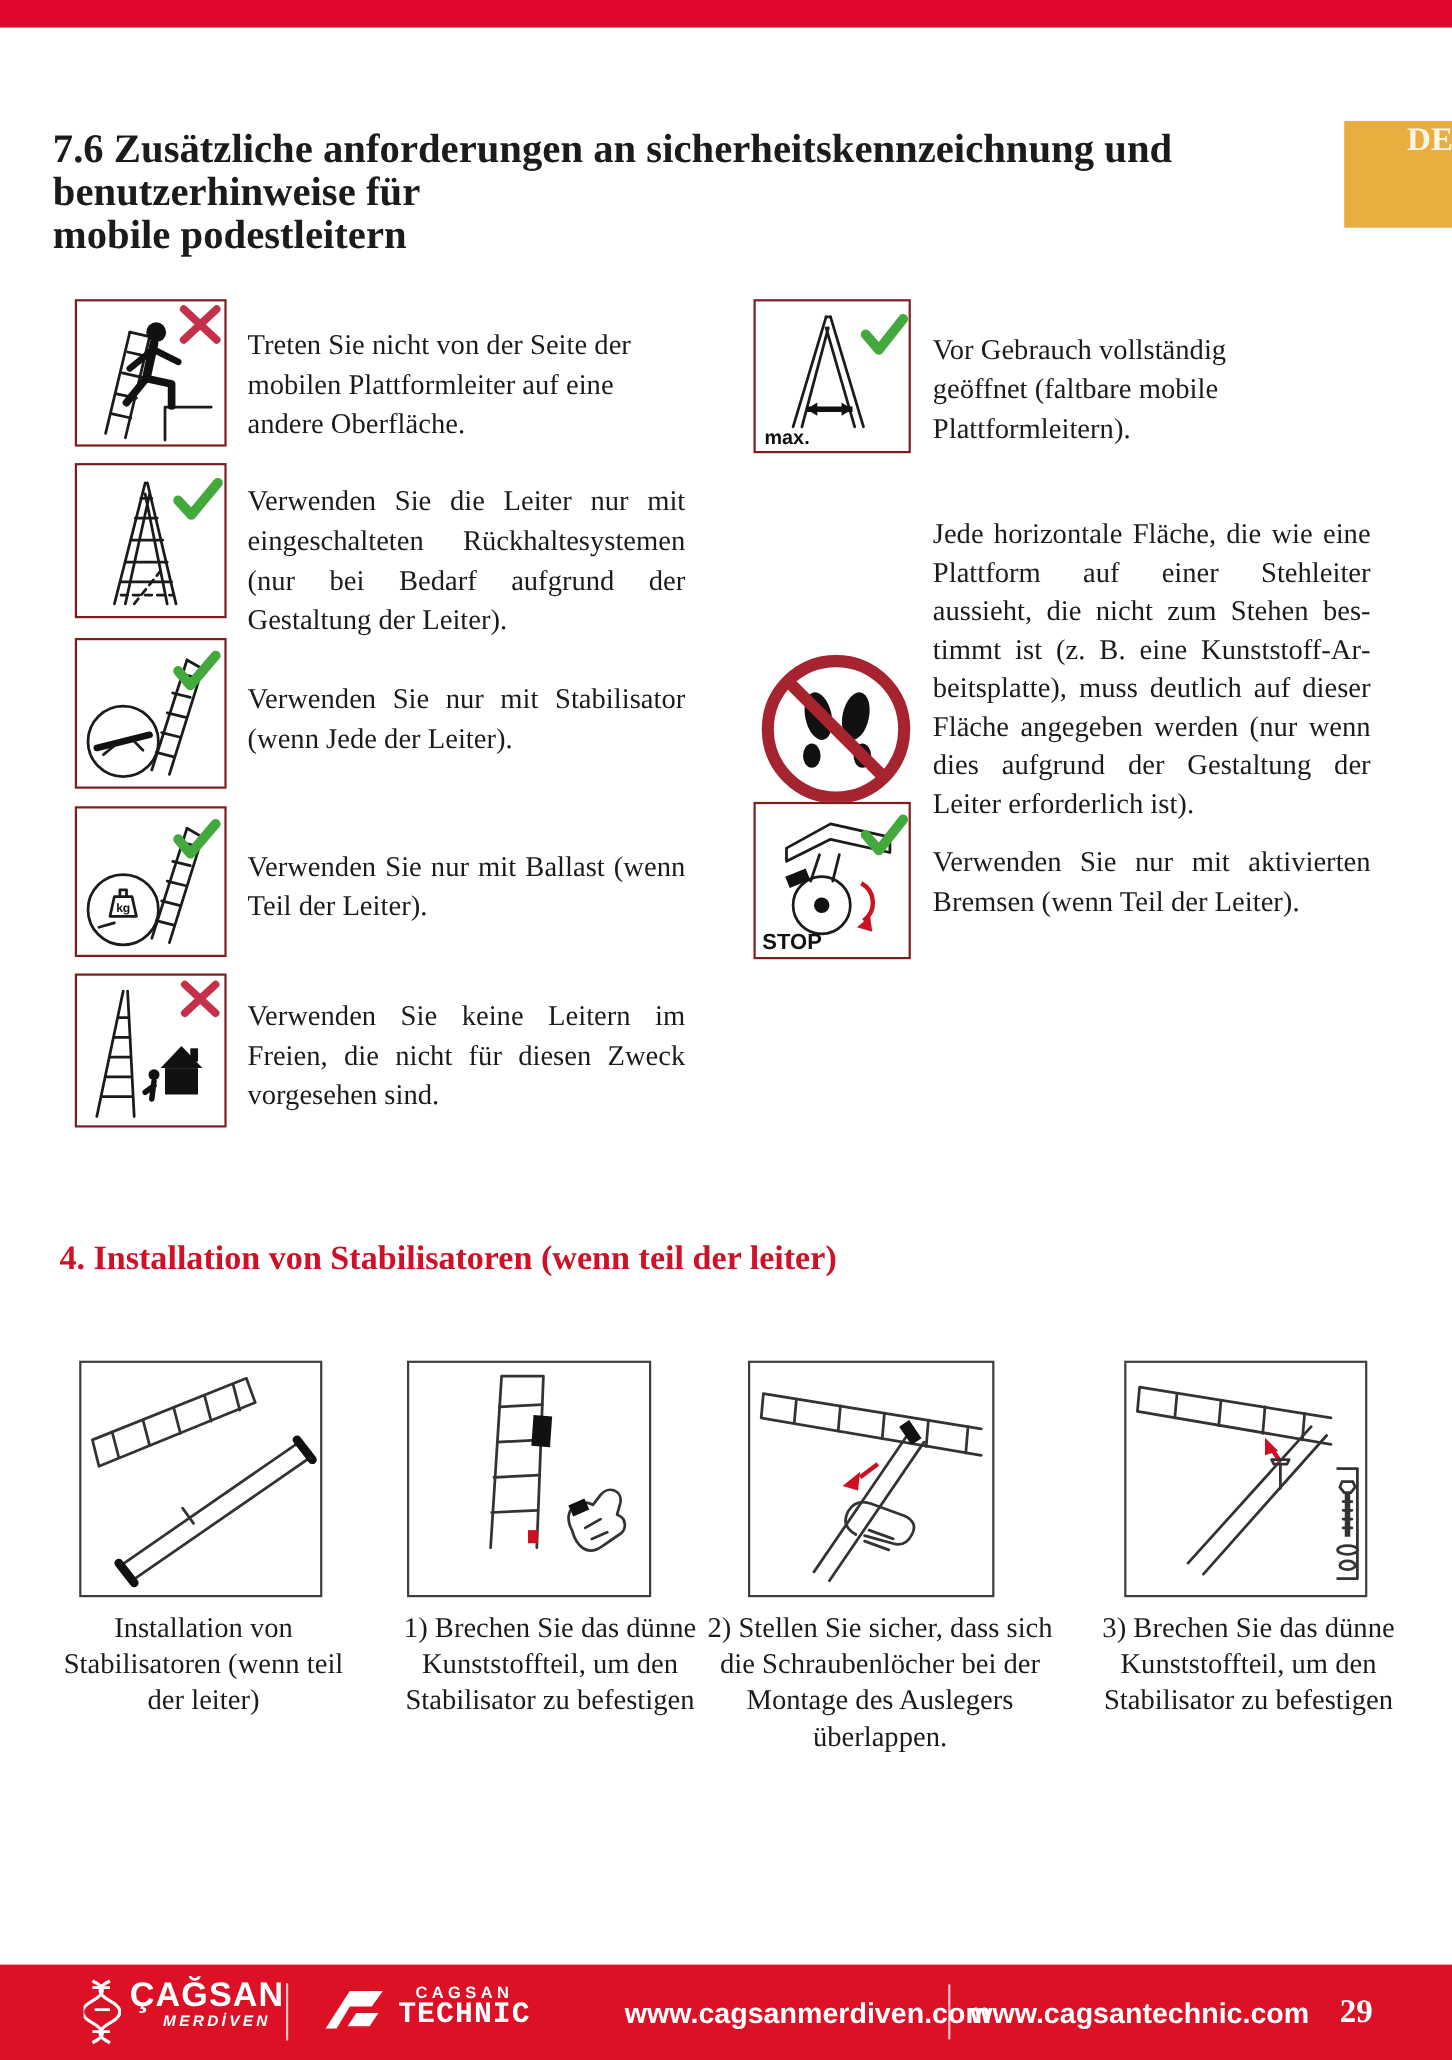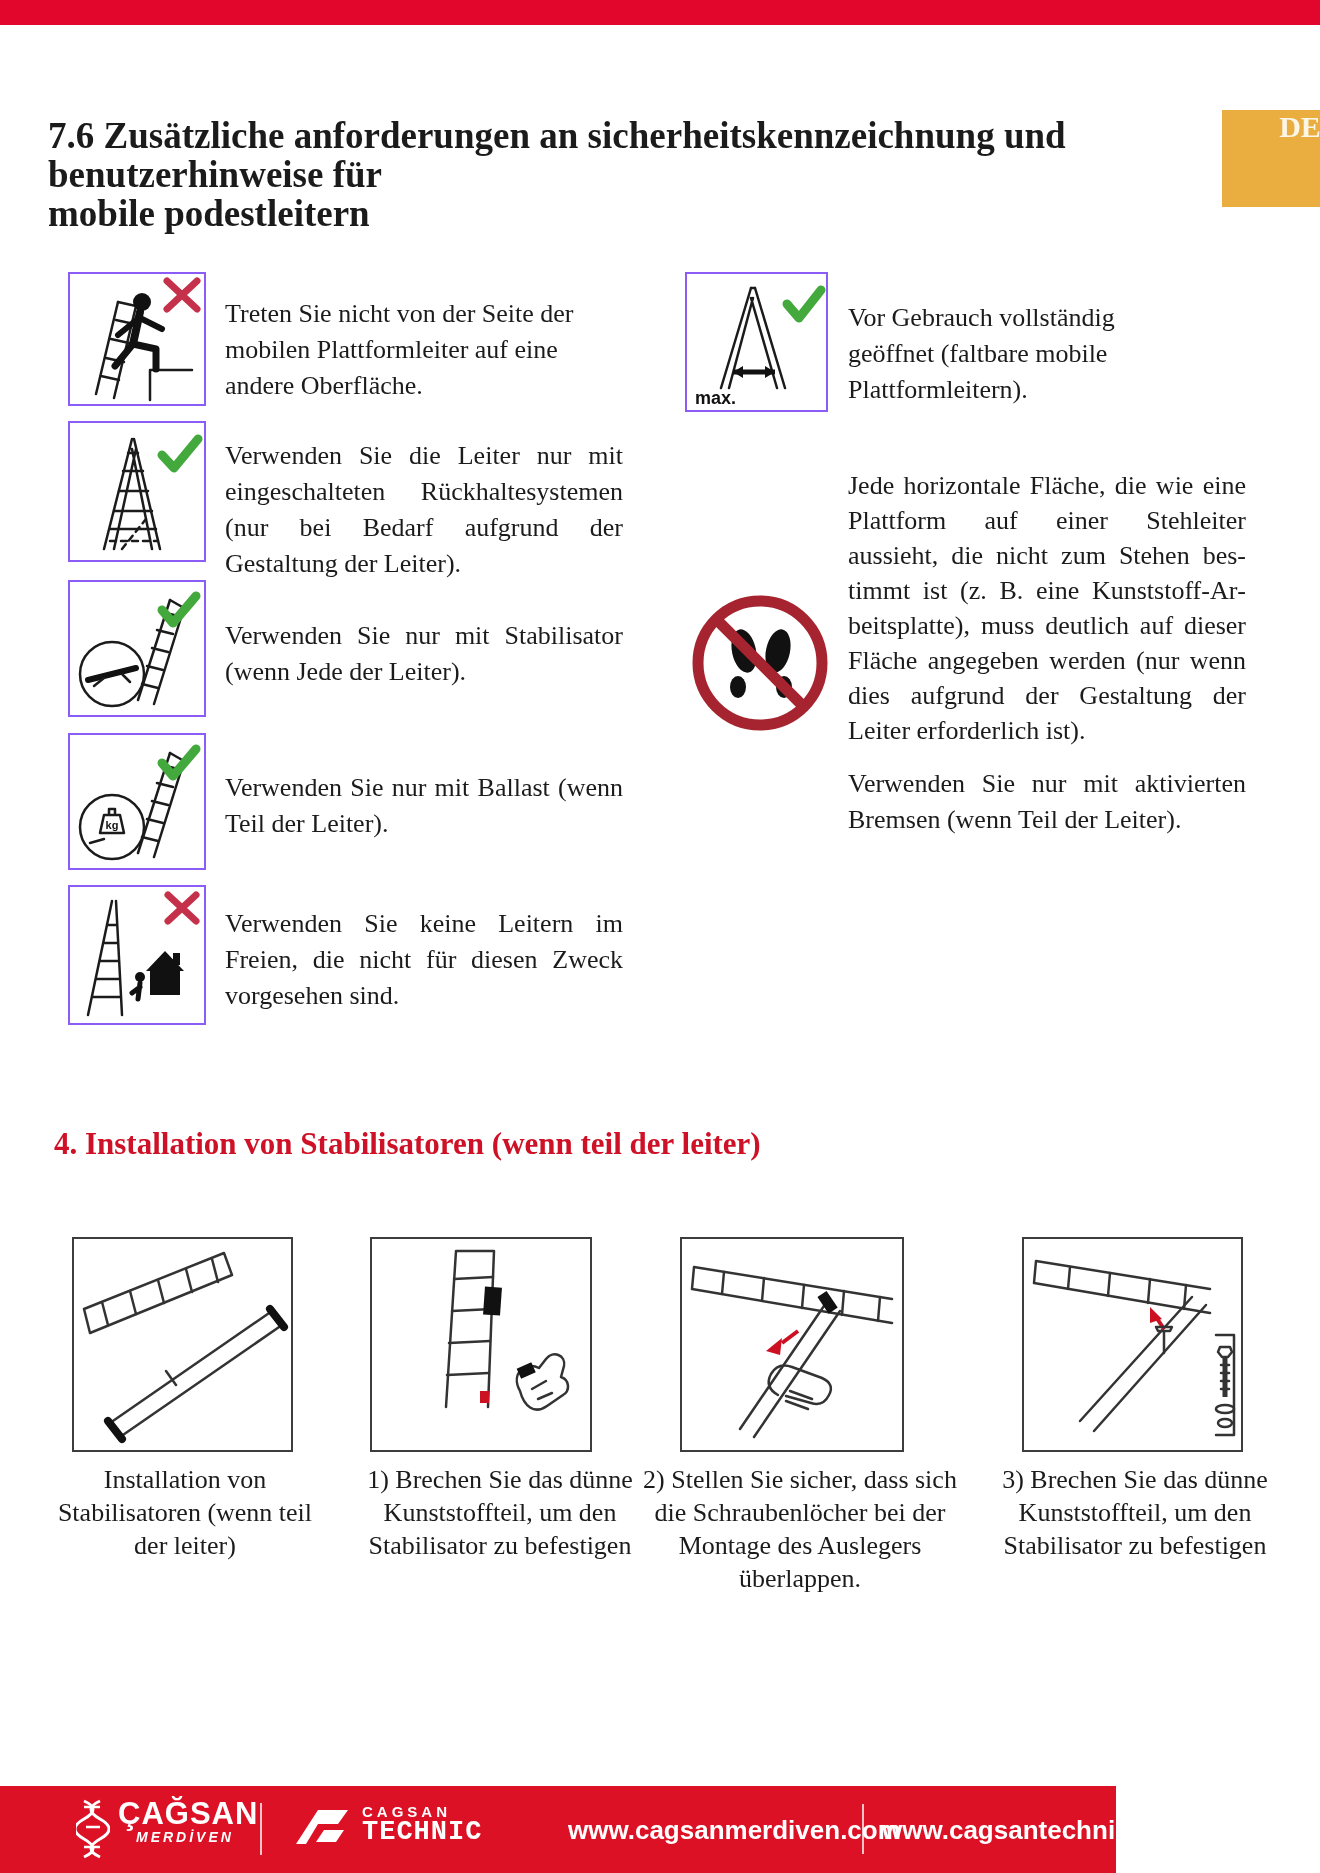--- a/index.html
+++ b/index.html
@@ -4,29 +4,29 @@
 <style>
   html,body{margin:0;padding:0;background:#888;}
   .page{position:relative;width:1320px;height:1873px;background:#fff;
         font-family:"Liberation Serif",serif;color:#1b1b1b;overflow:hidden;margin:0 auto;}
   .topbar{position:absolute;left:0;top:0;width:1320px;height:25px;background:var(--top-bar,#E2062C);}
   .lang-tab{position:absolute;left:1222px;top:110px;width:84px;height:97px;background:var(--tab-bg,#EAAD40);
             display:flex;align-items:flex-start;justify-content:center;
             font-weight:bold;font-size:30px;color:#FCF6E4;padding-left:36px;}
   .h76{position:absolute;left:48px;top:116px;width:1180px;font-weight:bold;font-size:37px;line-height:39px;}
   .h8{position:absolute;left:54px;top:1126px;font-weight:bold;font-size:31px;color:var(--accent-red,#CE1126);}
-  .iconbox{position:absolute;border:2px solid #8b5cf6;background:#fff;box-sizing:border-box;}
+  .iconbox{position:absolute;border:2px solid #7f1d1d;background:#fff;box-sizing:border-box;}
   .sign{position:absolute;}
   .para{position:absolute;font-size:26px;line-height:36px;text-align:justify;hyphens:manual;}
   .para.nj{text-align:left;}
   .rt{line-height:35px;}
   .caption{position:absolute;top:1463px;font-size:26px;line-height:33px;text-align:center;}
   .panel{position:absolute;top:1237px;border:2px solid #3d3d3d;background:#fff;box-sizing:border-box;}
-  .footer{position:absolute;left:0;top:1786px;width:1116px;height:87px;background:var(--footer-bg,#DC1126);color:#fff;
-          font-family:"Liberation Sans",sans-serif;}
+  .footer{position:absolute;left:0;top:1786px;width:1320px;height:87px;background:var(--footer-bg,#DC1126);color:#fff;
+          font-family:"Liberation Sans",sans-serif;text-align:center;}
   .f-abs{position:absolute;}
   .brand1-name{font-size:31px;font-weight:800;letter-spacing:1px;line-height:30px;}
   .brand1-sub{font-size:14px;font-weight:bold;font-style:italic;letter-spacing:3px;margin-left:18px;}
   .brand2-top{font-size:15px;font-weight:bold;letter-spacing:4px;line-height:15px;}
   .brand2-name{font-size:27px;font-weight:800;letter-spacing:1px;line-height:26px;font-family:Liberation Mono, monospace;}
   .furl{font-size:26px;font-weight:bold;}
   .fdiv{width:2px;height:52px;background:rgba(255,255,255,.75);}
   .pageno{font-family:"Liberation Serif",serif;font-size:30px;font-weight:bold;}
   svg{display:block;}
   .ink{stroke:#1b1b1b;fill:none;stroke-width:2.5;stroke-linecap:round;stroke-linejoin:round;}
@@ -133,20 +133,33 @@
       <ellipse class="blk" cx="56" cy="60" rx="12" ry="22" transform="rotate(-12 56 60)"></ellipse>
       <ellipse class="blk" cx="50" cy="96" rx="8" ry="11"></ellipse>
       <ellipse class="blk" cx="90" cy="60" rx="12" ry="22" transform="rotate(12 90 60)"></ellipse>
       <ellipse class="blk" cx="96" cy="96" rx="8" ry="11"></ellipse>
       <circle class="prh" cx="72" cy="72" r="62"></circle>
       <path class="prh" d="M29 29 L115 115"></path>
     </svg>
   </div>
   <div class="para rt" style="left:848px;top:468px;width:398px;">Jede horizontale Fläche, die wie eine Plattform auf einer Stehleiter aussieht, die nicht zum Stehen bes­timmt ist (z. B. eine Kunststoff-Ar­beitsplatte), muss deutlich auf die­ser Fläche angegeben werden (nur wenn dies aufgrund der Gestaltung der Leiter erforderlich ist).</div>
 
+  <div class="iconbox" style="left:685px;top:729px;width:143px;height:143px;">
+    <svg width="139" height="139" viewBox="0 0 139 139">
+      <path class="ink" d="M28 40 L68 18 L122 30 M28 52 L68 32 L122 44 M28 40 L28 52 M122 30 L122 44"></path>
+      <path class="ink" d="M58 46 L50 70 M76 46 L70 70"></path>
+      <circle class="ink" cx="60" cy="92" r="26"></circle>
+      <circle class="blk" cx="60" cy="92" r="7"></circle>
+      <rect class="blk" x="28" y="62" width="20" height="11" transform="rotate(-22 38 67)"></rect>
+      <path d="M96 72 a 20 20 0 0 1 2 34" stroke="var(--step-red,#CC1122)" stroke-width="4" fill="none"></path>
+      <path class="red" d="M104 102 L92 112 L106 116 Z"></path>
+      <text class="lbl" x="6" y="132" font-size="20">STOP</text>
+      <path class="chk" d="M100 28 L112 42 L134 14"></path>
+    </svg>
+  </div>
   <div class="para" style="left:848px;top:766px;width:398px;">Verwenden Sie nur mit aktivier­ten Bremsen (wenn Teil der Lei­ter).</div>
 
   <div class="h8">4. Installation von Stabilisatoren (wenn teil der leiter)</div>
 
   <div class="panel" style="left:72px;width:221px;height:215px;">
     <svg width="217" height="211" viewBox="0 0 217 211">
       <path class="art" d="M10 70 L150 14 M16 94 L158 36 M10 70 L16 94 M150 14 L158 36"></path>
       <path class="art" d="M28 63 L34 86 M56 52 L62 75 M84 41 L90 64 M112 30 L118 53 M138 20 L144 43"></path>
       <path class="art" d="M36 184 L198 72 M46 198 L208 86"></path>
       <path d="M34 182 L48 200" stroke="#111" stroke-width="8" stroke-linecap="round"></path>

